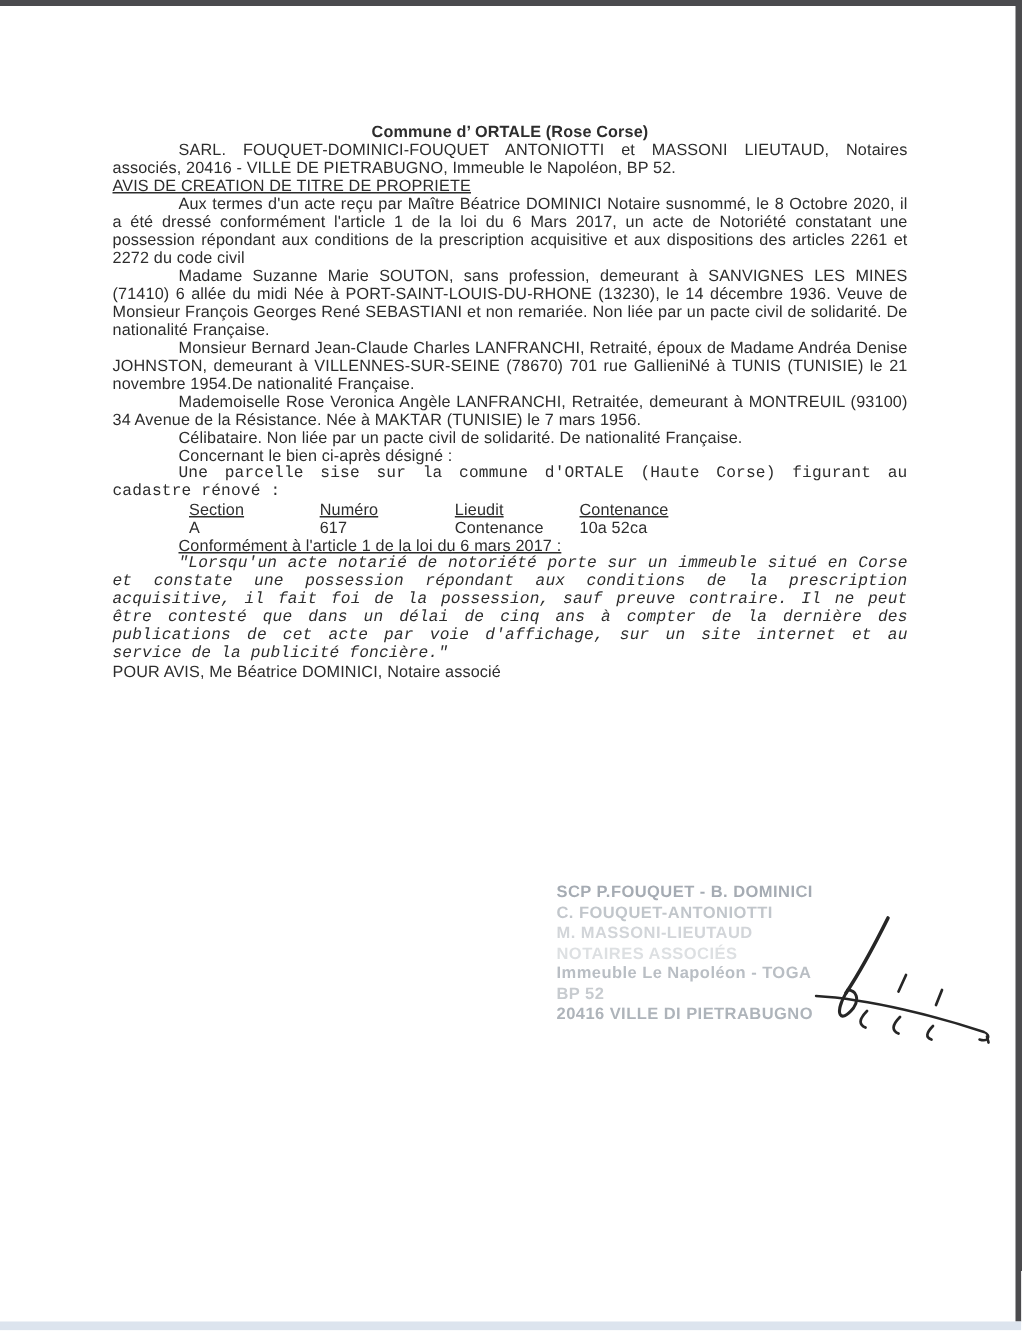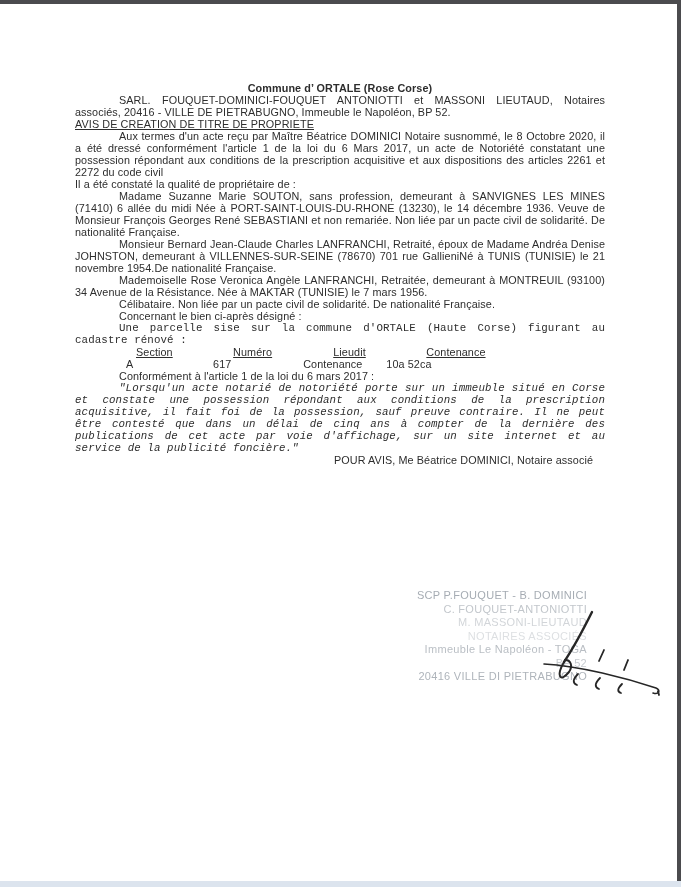--- a/index.html
+++ b/index.html
@@ -16,35 +16,35 @@
     font-size:10.8px; line-height:12px; text-align:justify;
     letter-spacing:0.1px;
   }
   .content p { margin:0; }
   .center   { text-align:center; }
   .bold     { font-weight:bold; }
   .indent   { text-indent:44px; }
   .heading  { text-align:left; margin-top:16px; }
   .heading span { text-decoration:underline; }
   .mt12 { margin-top:12px;font-family:Liberation Mono, monospace; }
-  .mt16 { margin-top:16px; }
+  .mt16 { margin-top:16px;text-decoration:underline; }
   .mt24 { margin-top:24px; }
   .mt36 { margin-top:36px; }
 
   .cadastre { margin-left:51px; text-align:left; }
   .trow span { display:inline-block; }
   .c1 { width:84px; } .c2 { width:87px; } .c3 { width:80px; }
-  .u  { text-decoration:underline;margin-left:10px; }
+  .u  { text-decoration:underline; }
 
   .quote { font-style:italic; }
-  .pour-avis { text-align:right; padding-right:12px; margin-top:16px; }
+  .pour-avis { padding-right:12px; margin-top:16px; }
 
   .stamp {
     position:absolute; left:371px; top:589px; width:216px;
-    text-align:right; font-weight:normal; font-size:11px; line-height:13.5px;
+    text-align:left; font-weight:bold; font-size:11px; line-height:13.5px;
     letter-spacing:0.3px; filter:blur(0.4px);
   }
   .stamp .s1 { opacity:0.80; }
   .stamp .s2 { opacity:0.55; }
   .stamp .s3 { opacity:0.40; }
   .stamp .s4 { opacity:0.30; }
   .stamp .s5 { opacity:0.62; }
   .stamp .s6 { opacity:0.50; }
   .stamp .s7 { opacity:0.72; }
 
@@ -65,21 +65,20 @@
     <p class="center bold">Commune d’ ORTALE (Rose Corse)</p>
 
     <p class="indent">SARL. FOUQUET-DOMINICI-FOUQUET ANTONIOTTI et MASSONI LIEUTAUD, Notaires associés, 20416 - VILLE DE PIETRABUGNO, Immeuble le Napoléon, BP 52.</p>
 
     <p class="heading">
       <span>AVIS DE CREATION DE TITRE DE PROPRIETE</span>
     </p>
 
     <p class="indent">Aux termes d'un acte reçu par Maître Béatrice DOMINICI Notaire susnommé, le 8 Octobre 2020, il a été dressé conformément l'article 1 de la loi du 6 Mars 2017, un acte de Notoriété constatant une possession répondant aux conditions de la prescription acquisitive et aux dispositions des articles 2261 et 2272 du code civil</p>
 
-    <p>Il a été constaté la qualité de propriétaire de :</p>
 
     <p class="indent mt24">Madame Suzanne Marie SOUTON, sans profession, demeurant à SANVIGNES LES MINES (71410) 6 allée du midi Née à PORT-SAINT-LOUIS-DU-RHONE (13230), le 14 décembre 1936. Veuve de Monsieur François Georges René SEBASTIANI et non remariée. Non liée par un pacte civil de solidarité. De nationalité Française.</p>
     <p class="indent">Monsieur Bernard Jean-Claude Charles LANFRANCHI, Retraité, époux de Madame Andréa Denise JOHNSTON, demeurant à VILLENNES-SUR-SEINE (78670) 701 rue GallieniNé à TUNIS (TUNISIE) le 21 novembre 1954.De nationalité Française.</p>
     <p class="indent">Mademoiselle Rose Veronica Angèle LANFRANCHI, Retraitée, demeurant à MONTREUIL (93100) 34 Avenue de la Résistance. Née à MAKTAR (TUNISIE) le 7 mars 1956.</p>
     <p class="indent">Célibataire. Non liée par un pacte civil de solidarité. De nationalité Française.</p>
 
     <p class="indent mt36">Concernant le bien ci-après désigné :</p>
 
     <p class="indent mt12">Une parcelle sise sur la commune d'ORTALE (Haute Corse) figurant au cadastre rénové :</p>
 

